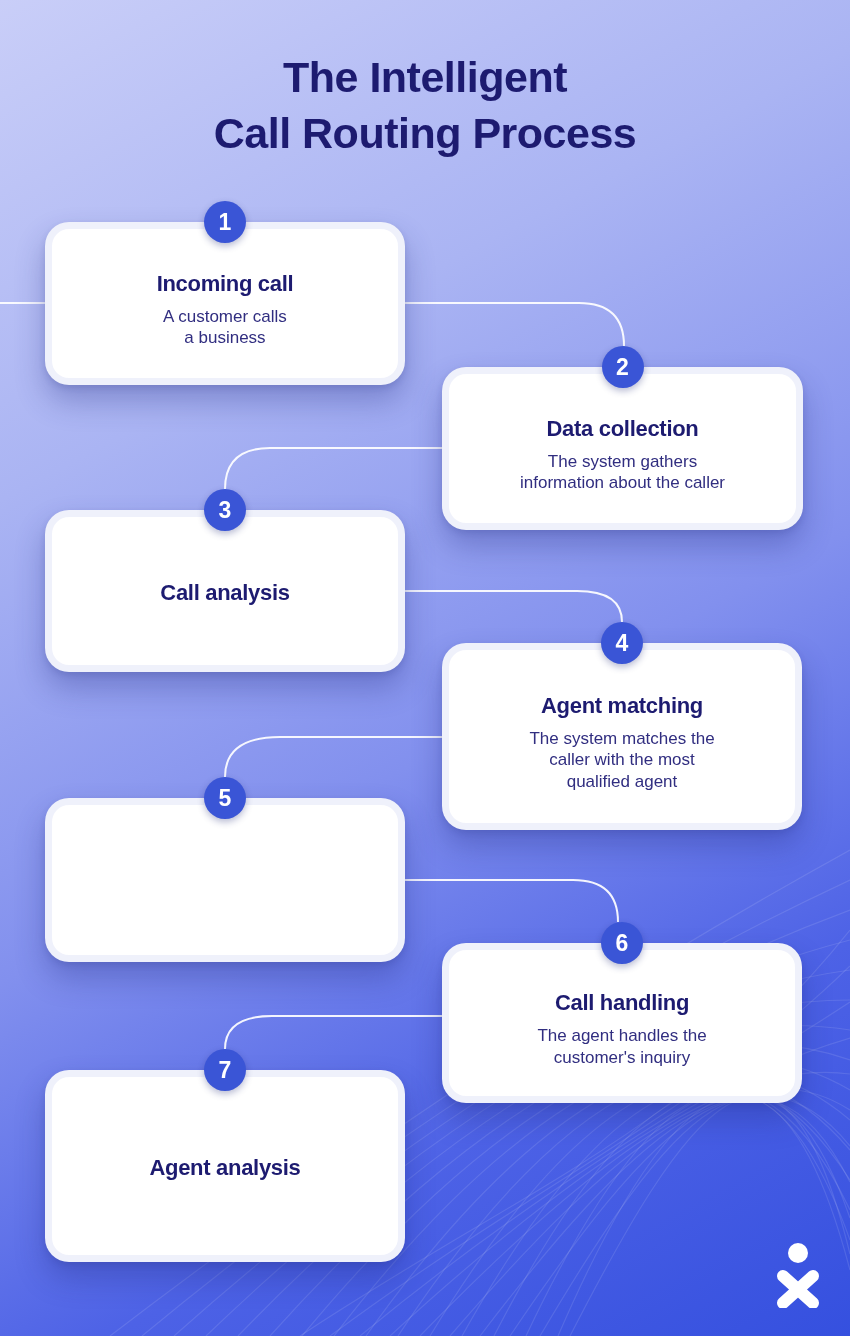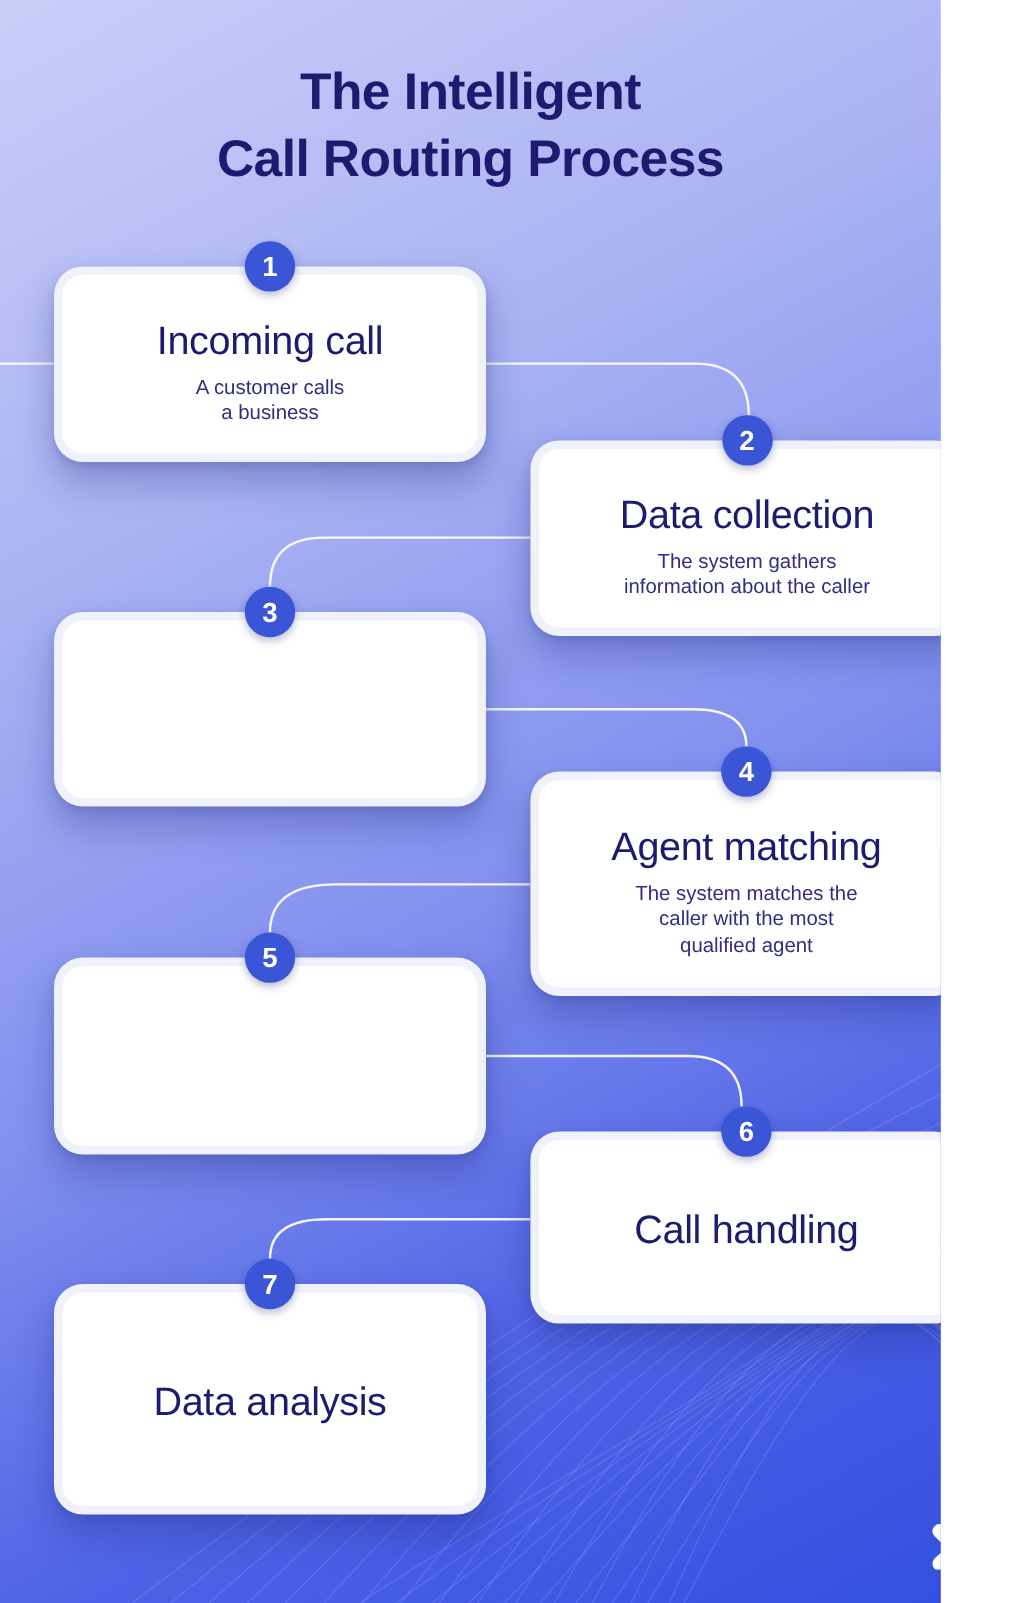--- a/index.html
+++ b/index.html
@@ -11,21 +11,21 @@
     --badge:#3a55d6;
     --heading:#1d1b70;
     --body:#312e80;
     --connector:#ffffff;
   }
   *{margin:0;padding:0;box-sizing:border-box;}
   html,body{width:850px;}
   body{font-family:"Liberation Sans","DejaVu Sans",sans-serif;}
   .canvas{
     position:relative;
-    width:784px;height:1336px;
+    width:850px;height:1336px;
     overflow:hidden;
     background:linear-gradient(152deg,var(--bg-top) 0%,#aab4f3 28%,var(--bg-mid) 55%,#4d62e6 78%,var(--bg-bottom) 100%);
   }
   svg.layer{position:absolute;left:0;top:0;width:850px;height:1336px;pointer-events:none;}
   .mesh path{fill:none;stroke:rgba(255,255,255,0.11);stroke-width:1.2;}
   .connectors path{fill:none;stroke:var(--connector);stroke-width:2;stroke-opacity:0.92;}
 
   .page-title{
     position:absolute;top:50px;left:0;width:100%;
     text-align:center;
@@ -49,21 +49,21 @@
     position:absolute;
     top:-28px;left:50%;
     transform:translateX(-50%);
     width:42px;height:42px;border-radius:50%;
     background:var(--badge);
     color:#ffffff;
     font-size:23px;font-weight:700;line-height:42px;text-align:center;
     box-shadow:0 3px 7px rgba(20,30,110,0.30);
   }
   .card-title{
-    font-size:33px;font-weight:400;
+    font-size:22px;font-weight:700;
     color:var(--heading);
     letter-spacing:-0.3px;
     margin-bottom:9px;
   }
   .card-body{
     font-size:17px;line-height:1.24;
     color:var(--body);
     white-space:pre-line;
   }
 
@@ -124,42 +124,45 @@
 
   <section class="card" style="left:442px;top:367px;width:361px;height:163px;">
     <div class="badge"><span>2</span></div>
     <h2 class="card-title">Data collection</h2>
     <p class="card-body">The system gathers
 information about the caller</p>
   </section>
 
   <section class="card" style="left:45px;top:510px;width:360px;height:162px;">
     <div class="badge"><span>3</span></div>
+    <h2 class="card-title">Call analysis</h2>
   </section>
 
   <section class="card" style="left:442px;top:643px;width:360px;height:187px;">
     <div class="badge"><span>4</span></div>
     <h2 class="card-title">Agent matching</h2>
     <p class="card-body">The system matches the
 caller with the most
 qualified agent</p>
   </section>
 
   <section class="card" style="left:45px;top:798px;width:360px;height:164px;">
     <div class="badge"><span>5</span></div>
   </section>
 
   <section class="card" style="left:442px;top:943px;width:360px;height:160px;">
     <div class="badge"><span>6</span></div>
     <h2 class="card-title">Call handling</h2>
+    <p class="card-body">The agent handles the
+customer's inquiry</p>
   </section>
 
   <section class="card" style="left:45px;top:1070px;width:360px;height:192px;">
     <div class="badge"><span>7</span></div>
-    <h2 class="card-title">Data analysis</h2>
+    <h2 class="card-title">Agent analysis</h2>
   </section>
 
   <svg class="logo" viewBox="0 0 52 70">
     <circle cx="26" cy="15" r="10" fill="#ffffff"></circle>
     <path d="M11 38 L41 65 M41 38 L11 65" stroke="#ffffff" stroke-width="12" stroke-linecap="round" fill="none"></path>
   </svg>
 
 </div>
 
 </body></html>

